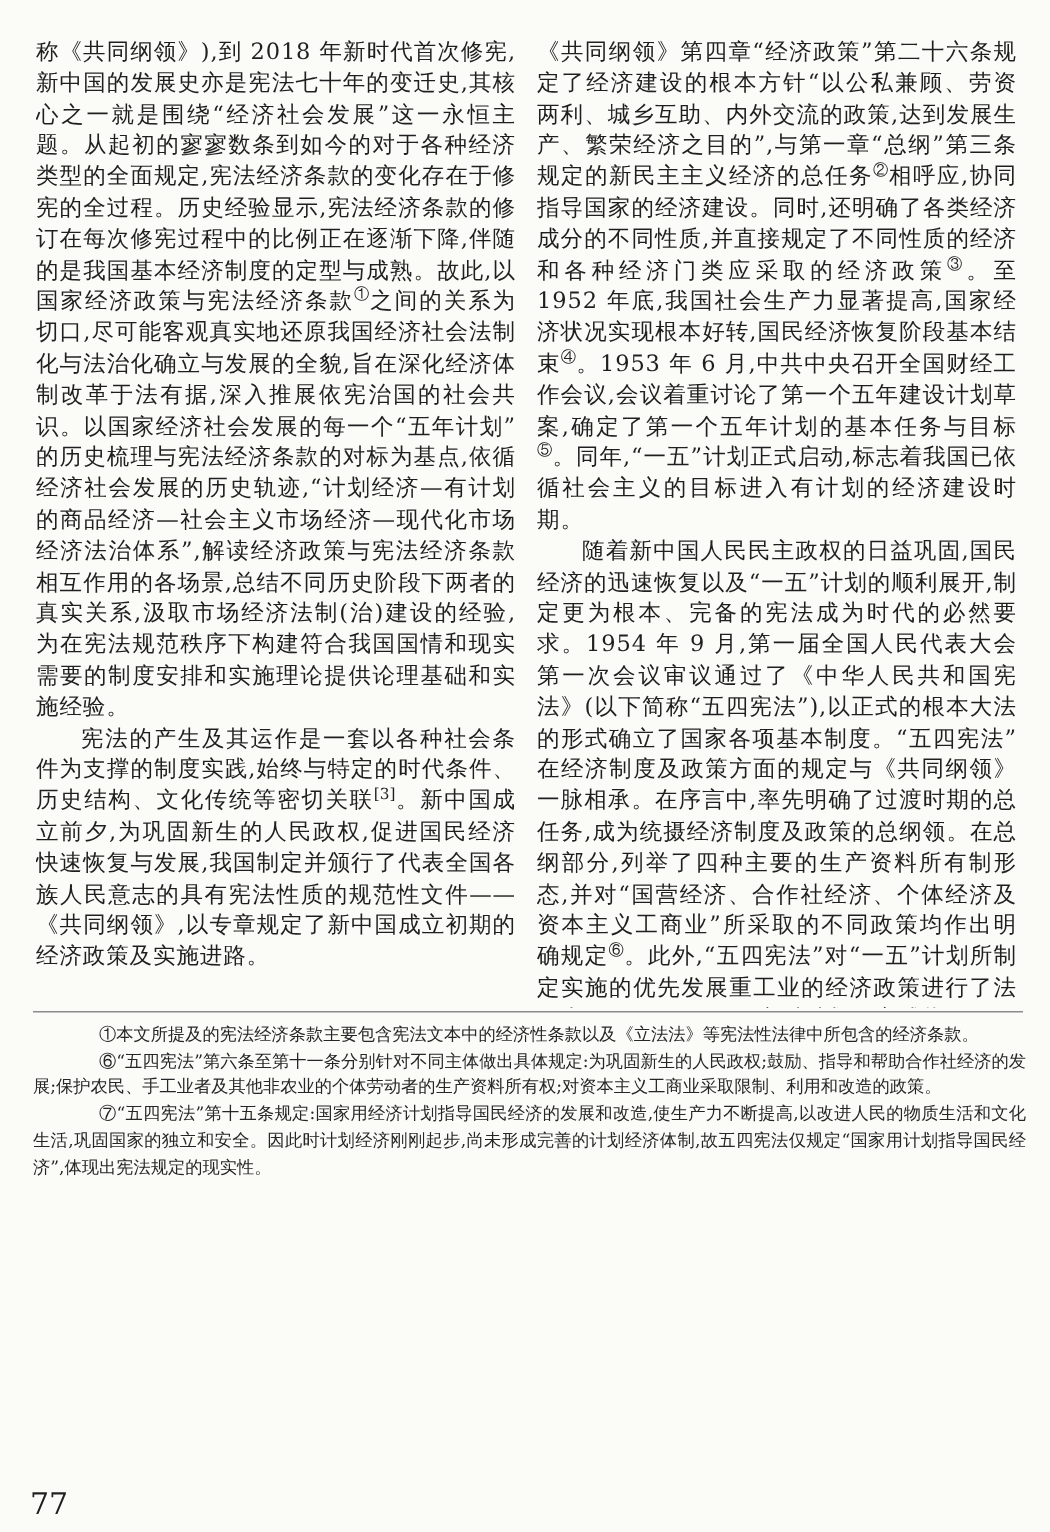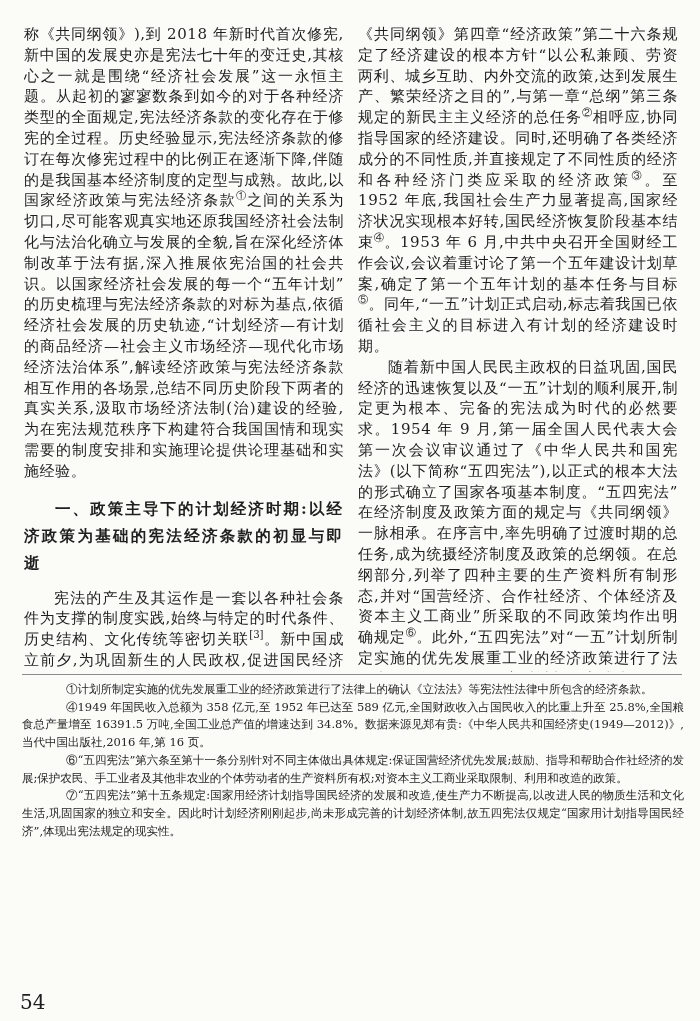--- a/index.html
+++ b/index.html
@@ -82,36 +82,34 @@
 </style>
 </head>
 <body>
 
 <div class="page">
 
   <div class="body-columns">
 
     <div class="column">
       <p class="para">称《共同纲领》),到 2018 年新时代首次修宪,新中国的发展史亦是宪法七十年的变迁史,其核心之一就是围绕“经济社会发展”这一永恒主题。从起初的寥寥数条到如今的对于各种经济类型的全面规定,宪法经济条款的变化存在于修宪的全过程。历史经验显示,宪法经济条款的修订在每次修宪过程中的比例正在逐渐下降,伴随的是我国基本经济制度的定型与成熟。故此,以国家经济政策与宪法经济条款<sup>①</sup>之间的关系为切口,尽可能客观真实地还原我国经济社会法制化与法治化确立与发展的全貌,旨在深化经济体制改革于法有据,深入推展依宪治国的社会共识。以国家经济社会发展的每一个“五年计划”的历史梳理与宪法经济条款的对标为基点,依循经济社会发展的历史轨迹,“计划经济—有计划的商品经济—社会主义市场经济—现代化市场经济法治体系”,解读经济政策与宪法经济条款相互作用的各场景,总结不同历史阶段下两者的真实关系,汲取市场经济法制(治)建设的经验,为在宪法规范秩序下构建符合我国国情和现实需要的制度安排和实施理论提供论理基础和实施经验。</p>
-      <h2 class="section-heading">一、政策主导下的计划经济时期:以经济政策为基础的宪法经济条款的初显与即逝</h2>
       <p class="para indent">宪法的产生及其运作是一套以各种社会条件为支撑的制度实践,始终与特定的时代条件、历史结构、文化传统等密切关联<sup>[3]</sup>。新中国成立前夕,为巩固新生的人民政权,促进国民经济快速恢复与发展,我国制定并颁行了代表全国各族人民意志的具有宪法性质的规范性文件——《共同纲领》,以专章规定了新中国成立初期的经济政策及实施进路。</p>
     </div>
 
     <div class="column">
       <p class="para">《共同纲领》第四章“经济政策”第二十六条规定了经济建设的根本方针“以公私兼顾、劳资两利、城乡互助、内外交流的政策,达到发展生产、繁荣经济之目的”,与第一章“总纲”第三条规定的新民主主义经济的总任务<sup>②</sup>相呼应,协同指导国家的经济建设。同时,还明确了各类经济成分的不同性质,并直接规定了不同性质的经济和各种经济门类应采取的经济政策<sup>③</sup>。至 1952 年底,我国社会生产力显著提高,国家经济状况实现根本好转,国民经济恢复阶段基本结束<sup>④</sup>。1953 年 6 月,中共中央召开全国财经工作会议,会议着重讨论了第一个五年建设计划草案,确定了第一个五年计划的基本任务与目标<sup>⑤</sup>。同年,“一五”计划正式启动,标志着我国已依循社会主义的目标进入有计划的经济建设时期。</p>
       <p class="para indent">随着新中国人民民主政权的日益巩固,国民经济的迅速恢复以及“一五”计划的顺利展开,制定更为根本、完备的宪法成为时代的必然要求。1954 年 9 月,第一届全国人民代表大会第一次会议审议通过了《中华人民共和国宪法》(以下简称“五四宪法”),以正式的根本大法的形式确立了国家各项基本制度。“五四宪法”在经济制度及政策方面的规定与《共同纲领》一脉相承。在序言中,率先明确了过渡时期的总任务,成为统摄经济制度及政策的总纲领。在总纲部分,列举了四种主要的生产资料所有制形态,并对“国营经济、合作社经济、个体经济及资本主义工商业”所采取的不同政策均作出明确规定<sup>⑥</sup>。此外,“五四宪法”对“一五”计划所制定实施的优先发展重工业的经济政策进行了法律上的确认,凸显了国家以计划的方式指导国民经济发展和改造的重要性。</p>
 
     </div>
 
   </div>
 
   <div class="footnote-separator"></div>
 
   <div class="footnotes">
-    <p class="footnote"><span>①</span><span>计划所制定实施的优先发展重工业的经济政策进行了法律上的确认《立法法》等宪法性法律中所包含的经济条款。</span></p>
-    <p class="footnote"><span>④</span><span>1949 年国民收入总额为 358 亿元,至 1952 年已达至 589 亿元,全国财政收入占国民收入的比重上升至 25.8%,全国粮食总产量增至 16391.5 万吨,全国工业总产值的增速达到 34.8%。数据来源见郑有贵:《中华人民共和国经济史(1949—2012)》,当代中国出版社,2016 年,第 16 页。</span></p>
-    <p class="footnote"><span>⑥</span><span>“五四宪法”第六条至第十一条分别针对不同主体做出具体规定:保证国营经济优先发展;鼓励、指导和帮助合作社经济的发展;保护农民、手工业者及其他非农业的个体劳动者的生产资料所有权;对资本主义工商业采取限制、利用和改造的政策。</span></p>
+    <p class="footnote"><span>①</span><span>本文所提及的宪法经济条款主要包含宪法文本中的经济性条款以及《立法法》等宪法性法律中所包含的经济条款。</span></p>
+    <p class="footnote"><span>⑥</span><span>“五四宪法”第六条至第十一条分别针对不同主体做出具体规定:为巩固新生的人民政权;鼓励、指导和帮助合作社经济的发展;保护农民、手工业者及其他非农业的个体劳动者的生产资料所有权;对资本主义工商业采取限制、利用和改造的政策。</span></p>
     <p class="footnote"><span>⑦</span><span>“五四宪法”第十五条规定:国家用经济计划指导国民经济的发展和改造,使生产力不断提高,以改进人民的物质生活和文化生活,巩固国家的独立和安全。因此时计划经济刚刚起步,尚未形成完善的计划经济体制,故五四宪法仅规定“国家用计划指导国民经济”,体现出宪法规定的现实性。</span></p>
   </div>
 
-  <div class="page-number">54</div>
+  <div class="page-number">77</div>
 
 </div>
 
 </body></html>

